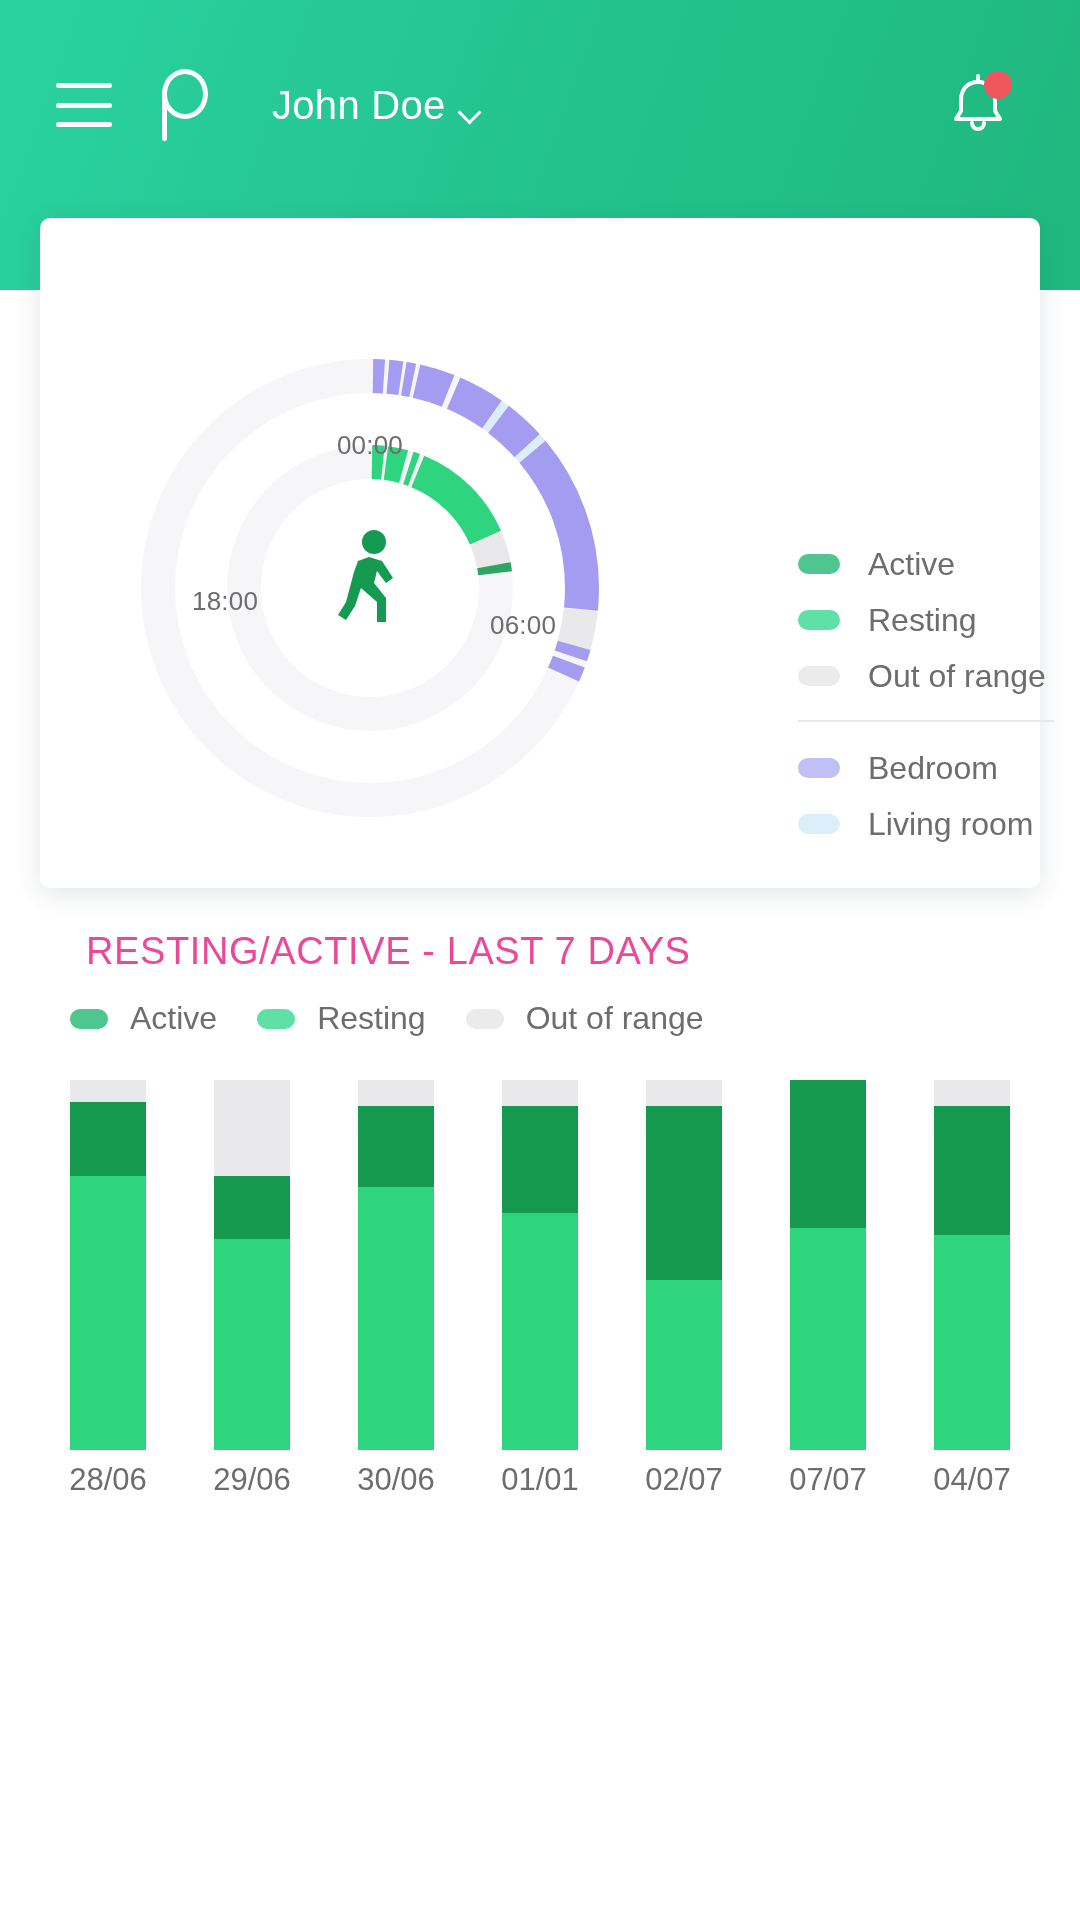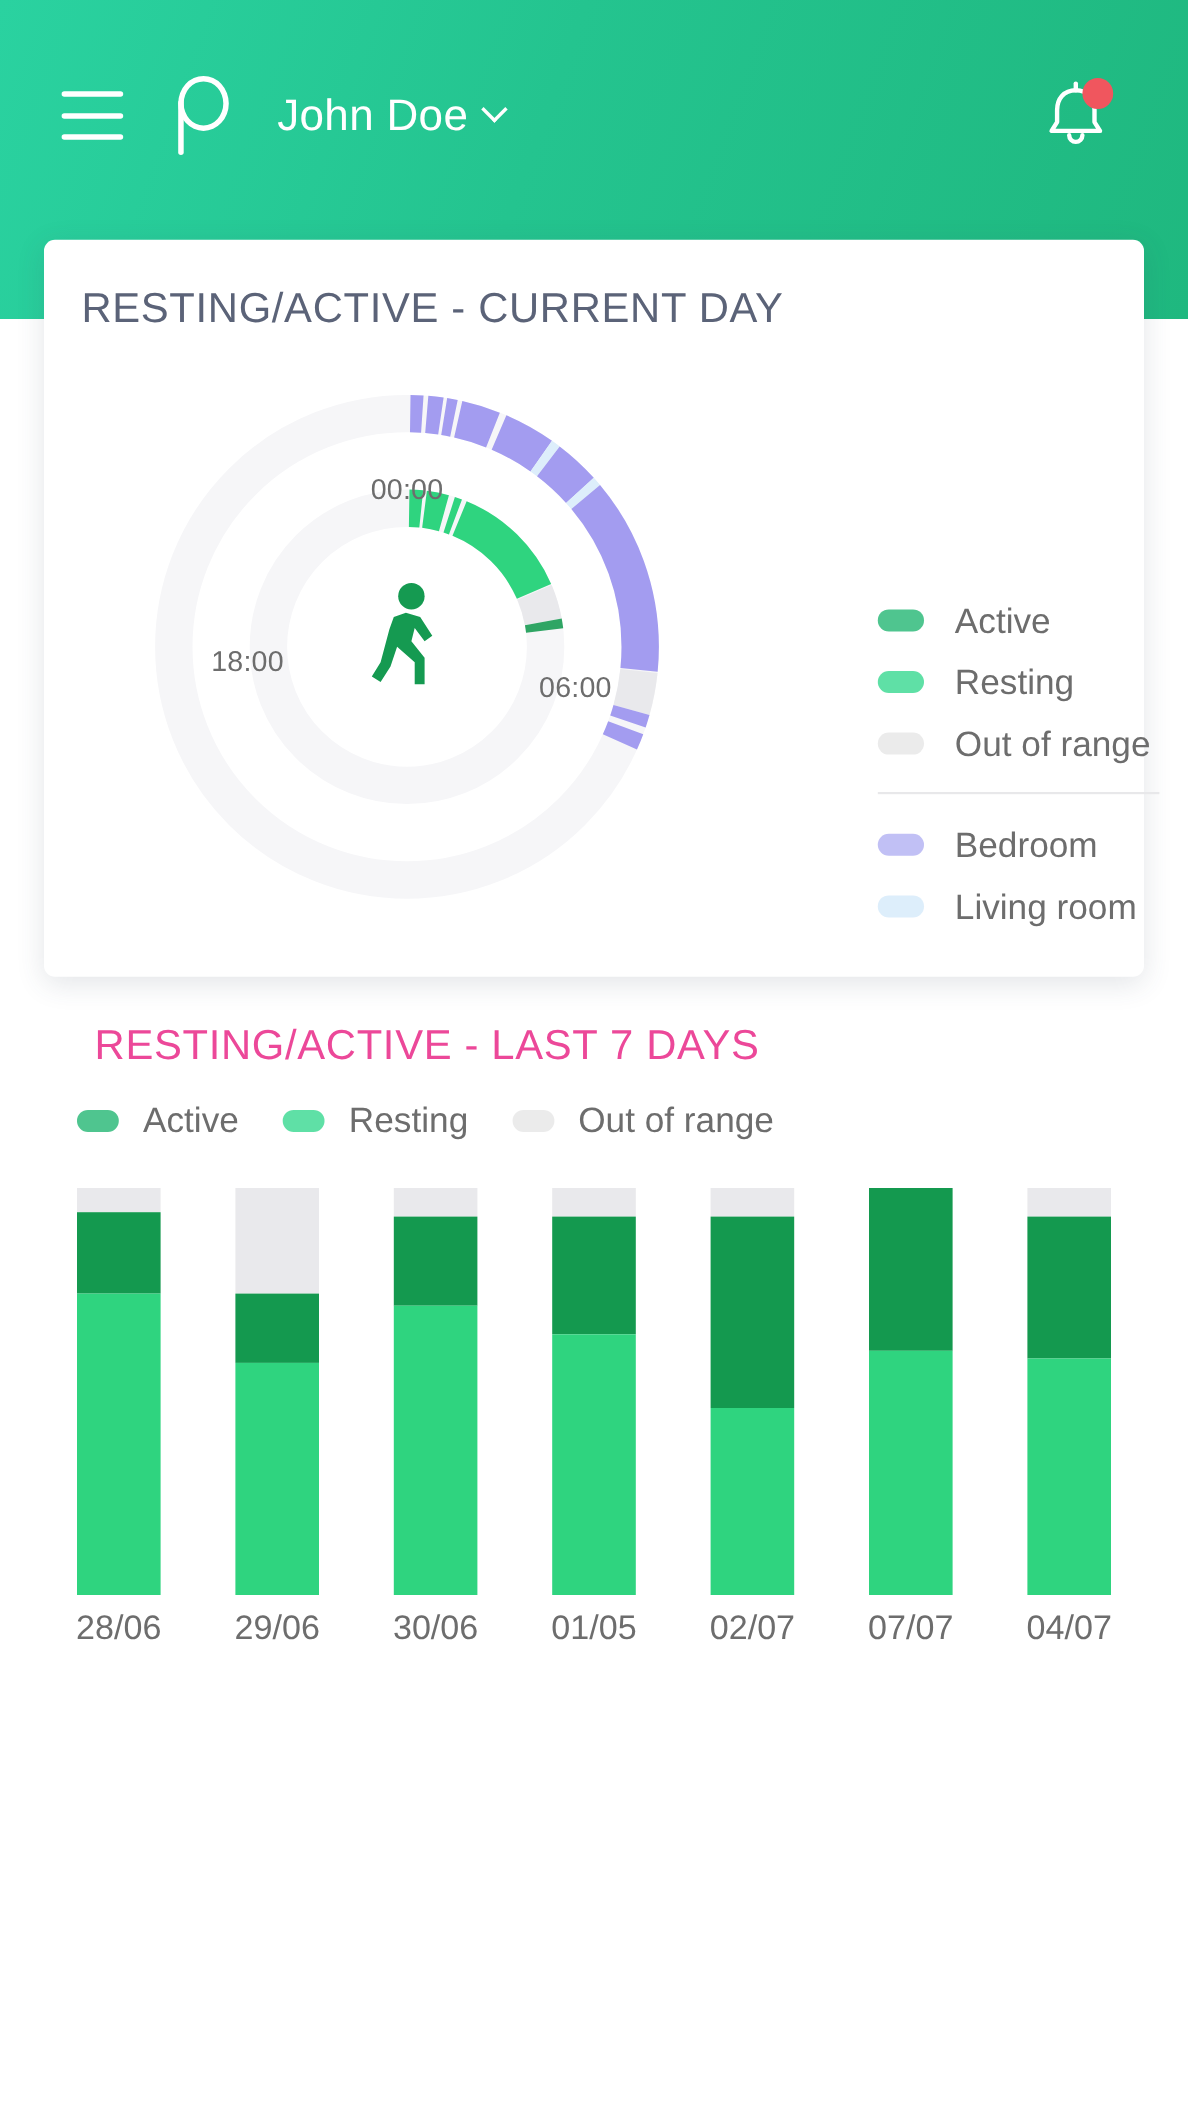--- a/index.html
+++ b/index.html
@@ -60,23 +60,23 @@
   }
   .brand-logo .stem {
     position: absolute;
     top: 22px; left: 2px;
     width: 5px;
     height: 50px;
     background: #ffffff;
     border-radius: 3px;
   }
   .user-menu {
-    margin-left: 34px;
-    display: flex;
-    align-items: center;
+    margin-left: 54px;
+    display: flex;
+    align-items: flex-end;
     cursor: pointer;
   }
   .user-name {
     color: #ffffff;
     font-size: 40px;
     font-weight: 500;
     letter-spacing: 0.3px;
   }
   .caret {
     margin-left: 14px;
@@ -274,21 +274,20 @@
         <path d="M30 9 L30 3" fill="none" stroke="#ffffff" stroke-width="4" stroke-linecap="round"></path>
       </svg>
       <div class="bell-dot"></div>
     </div>
 
   </div>
 </div>
 
 <div class="card">
 
-  <div class="card-title">RESTING/ACTIVE - CURRENT DAY</div>
 
   <div class="radial-wrap">
     <svg width="640" height="560" viewBox="0 0 640 560">
 
       <circle cx="320" cy="280" r="212" fill="none" stroke="#f6f6f8" stroke-width="34"></circle>
       <circle cx="320" cy="280" r="126" fill="none" stroke="#f6f6f8" stroke-width="34"></circle>
 
       <g transform="rotate(-90 320 280)">
         <circle cx="320" cy="280" r="212" fill="none" stroke="#e9e9ec" stroke-width="34" stroke-dasharray="36 1296" stroke-dashoffset="-355"></circle>
         <circle cx="320" cy="280" r="212" fill="none" stroke="#a39cf0" stroke-width="34" stroke-dasharray="11 1321" stroke-dashoffset="-3"></circle>
@@ -409,17 +408,17 @@
     <div class="bar-col" style="left: 864px;">
       <div class="seg" style="height: 25.9px; background: rgb(233, 233, 236);"></div>
       <div class="seg" style="height: 129.5px; background: rgb(20, 153, 79);"></div>
       <div class="seg" style="height: 214.6px; background: rgb(47, 212, 127);"></div>
     </div>
   </div>
 <div class="bar-labels" id="bar-labels">
     <div class="bar-label" style="left: -32px;">28/06</div>
     <div class="bar-label" style="left: 112px;">29/06</div>
     <div class="bar-label" style="left: 256px;">30/06</div>
-    <div class="bar-label" style="left: 400px;">01/05</div>
+    <div class="bar-label" style="left: 400px;">01/01</div>
     <div class="bar-label" style="left: 544px;">02/07</div>
     <div class="bar-label" style="left: 688px;">07/07</div>
     <div class="bar-label" style="left: 832px;">04/07</div>
   </div>
 
 </body></html>

